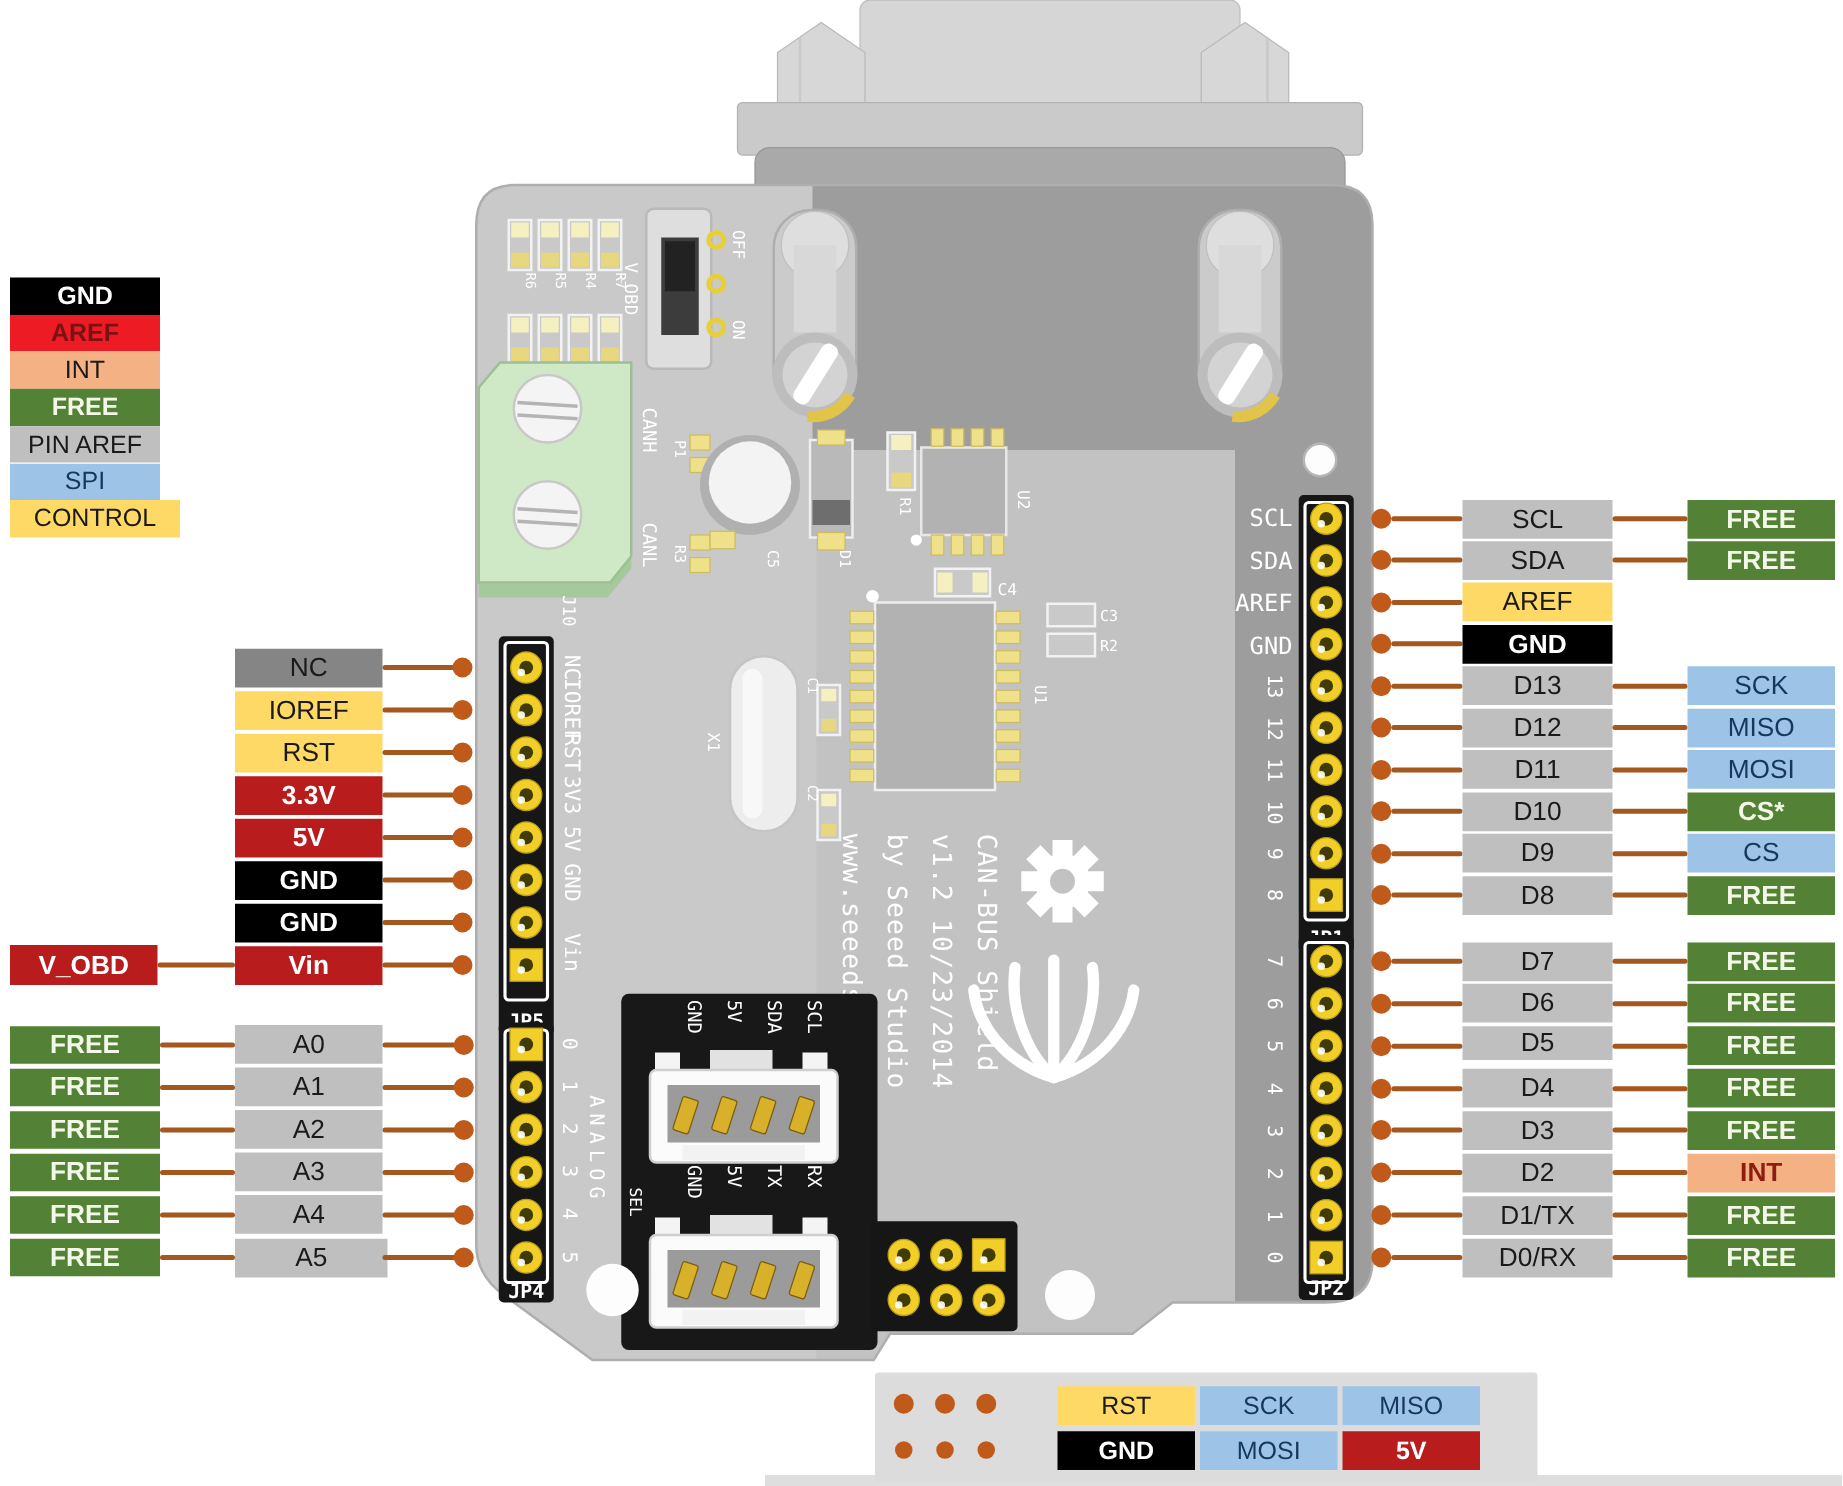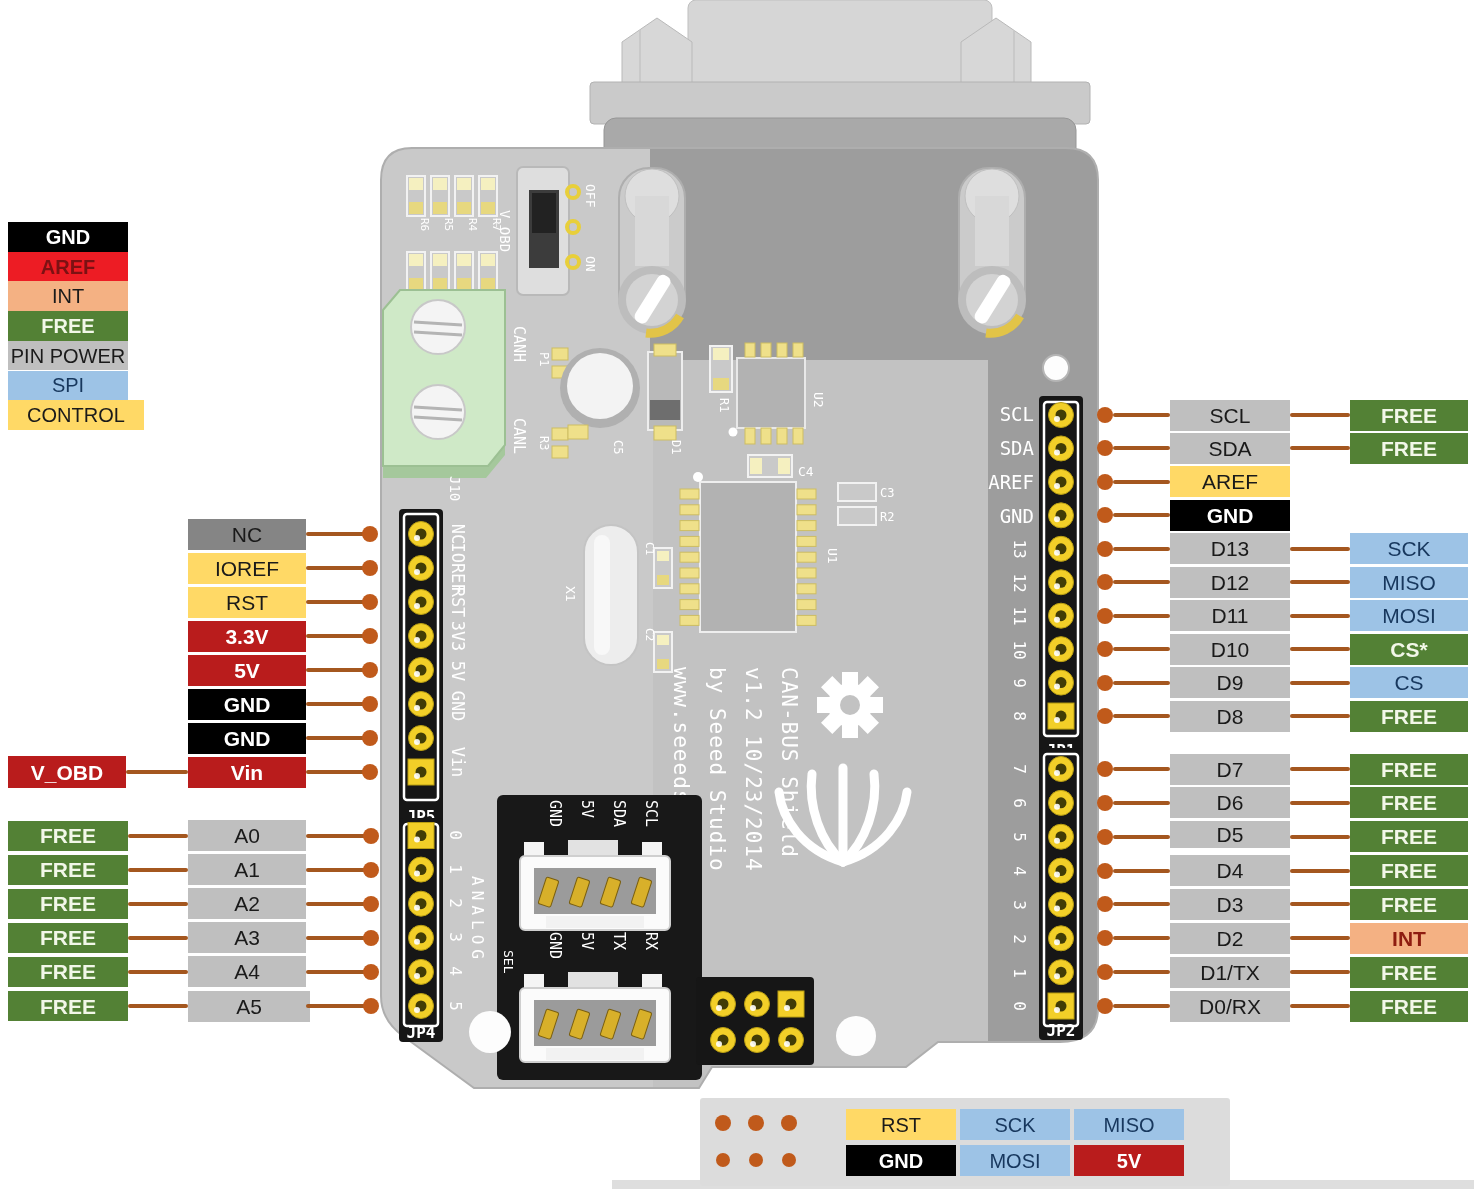--- a/index.html
+++ b/index.html
@@ -612,21 +612,21 @@
       <div class="box t-free" style="left: 1350px; top: 956.7px; width: 118px; height: 31px;">FREE</div>
       <div class="cdot" style="left: 1097px; top: 998.02px; width: 16px; height: 16px;"></div>
       <div class="cline" style="left: 1113px; top: 1004.02px; width: 57px;"></div>
       <div class="box t-name" style="left: 1170px; top: 990.5px; width: 120px; height: 31px;">D0/RX</div>
       <div class="cline" style="left: 1290px; top: 1004.02px; width: 60px;"></div>
       <div class="box t-free" style="left: 1350px; top: 990.5px; width: 118px; height: 31px;">FREE</div>
       <div class="box t-gnd legend-item" style="left: 8px; top: 222px; width: 120px; height: 29.7px;">GND</div>
       <div class="box t-power-dk legend-item" style="left: 8px; top: 251.7px; width: 120px; height: 29.7px;">AREF</div>
       <div class="box t-int legend-item" style="left: 8px; top: 281.4px; width: 120px; height: 29.7px;">INT</div>
       <div class="box t-free legend-item" style="left: 8px; top: 311.1px; width: 120px; height: 29.7px;">FREE</div>
-      <div class="box t-name legend-item" style="left: 8px; top: 340.8px; width: 120px; height: 29.7px;">PIN POWER</div>
+      <div class="box t-name legend-item" style="left: 8px; top: 340.8px; width: 120px; height: 29.7px;">PIN AREF</div>
       <div class="box t-spi legend-item" style="left: 8px; top: 370.5px; width: 120px; height: 29.7px;">SPI</div>
       <div class="box t-ctrl legend-item" style="left: 8px; top: 400.2px; width: 136px; height: 29.7px;">CONTROL</div>
       <div class="box t-ctrl icsp-cell" style="left: 846px; top: 1109px; width: 110px; height: 31px;">RST</div>
       <div class="box t-spi icsp-cell" style="left: 960px; top: 1109px; width: 110px; height: 31px;">SCK</div>
       <div class="box t-spi icsp-cell" style="left: 1074px; top: 1109px; width: 110px; height: 31px;">MISO</div>
       <div class="cdot" style="left: 715px; top: 1115px; width: 16px; height: 16px;"></div>
       <div class="cdot" style="left: 748px; top: 1115px; width: 16px; height: 16px;"></div>
       <div class="cdot" style="left: 781px; top: 1115px; width: 16px; height: 16px;"></div>
       <div class="box t-gnd icsp-cell" style="left: 846px; top: 1145px; width: 110px; height: 31px;">GND</div>
       <div class="box t-spi icsp-cell" style="left: 960px; top: 1145px; width: 110px; height: 31px;">MOSI</div>

